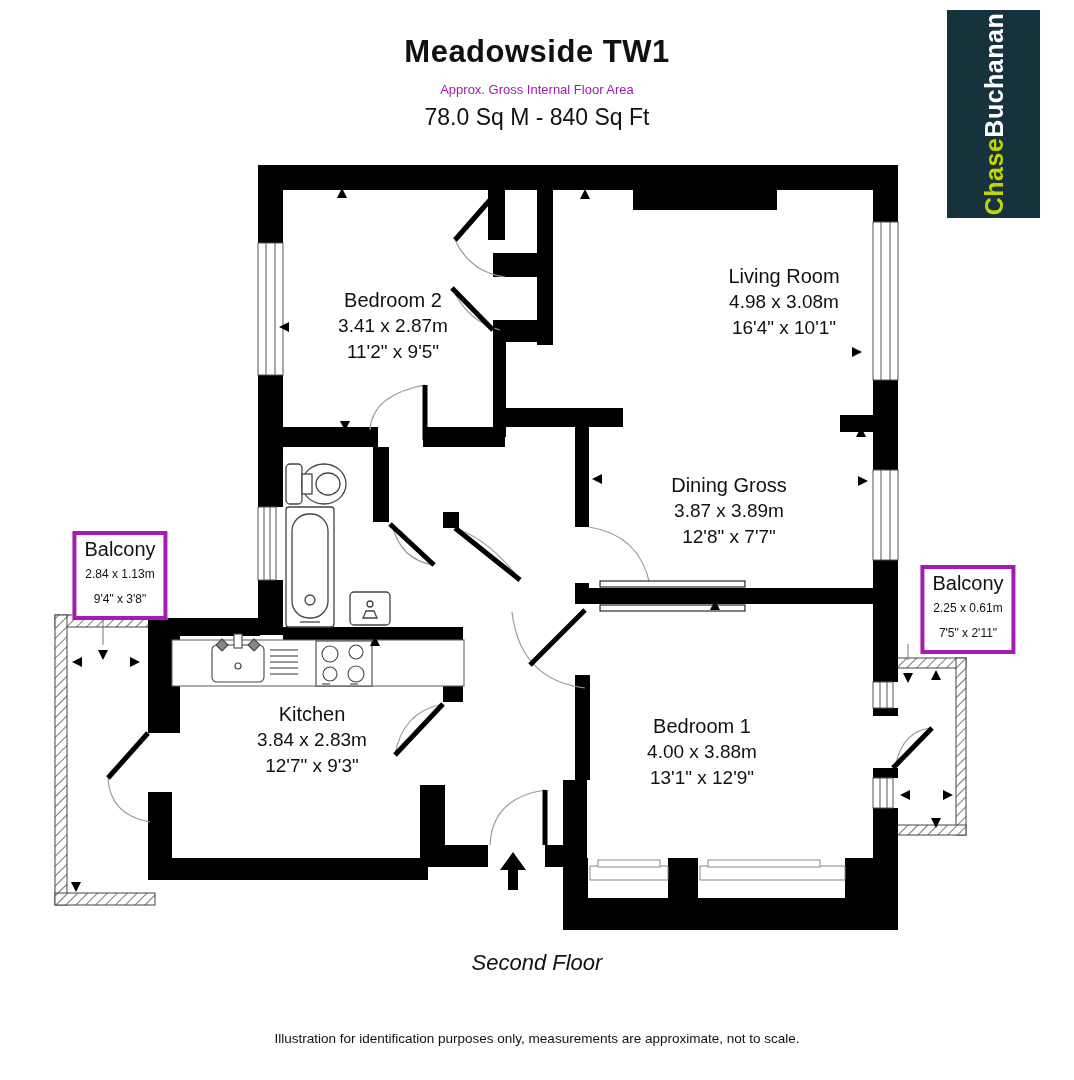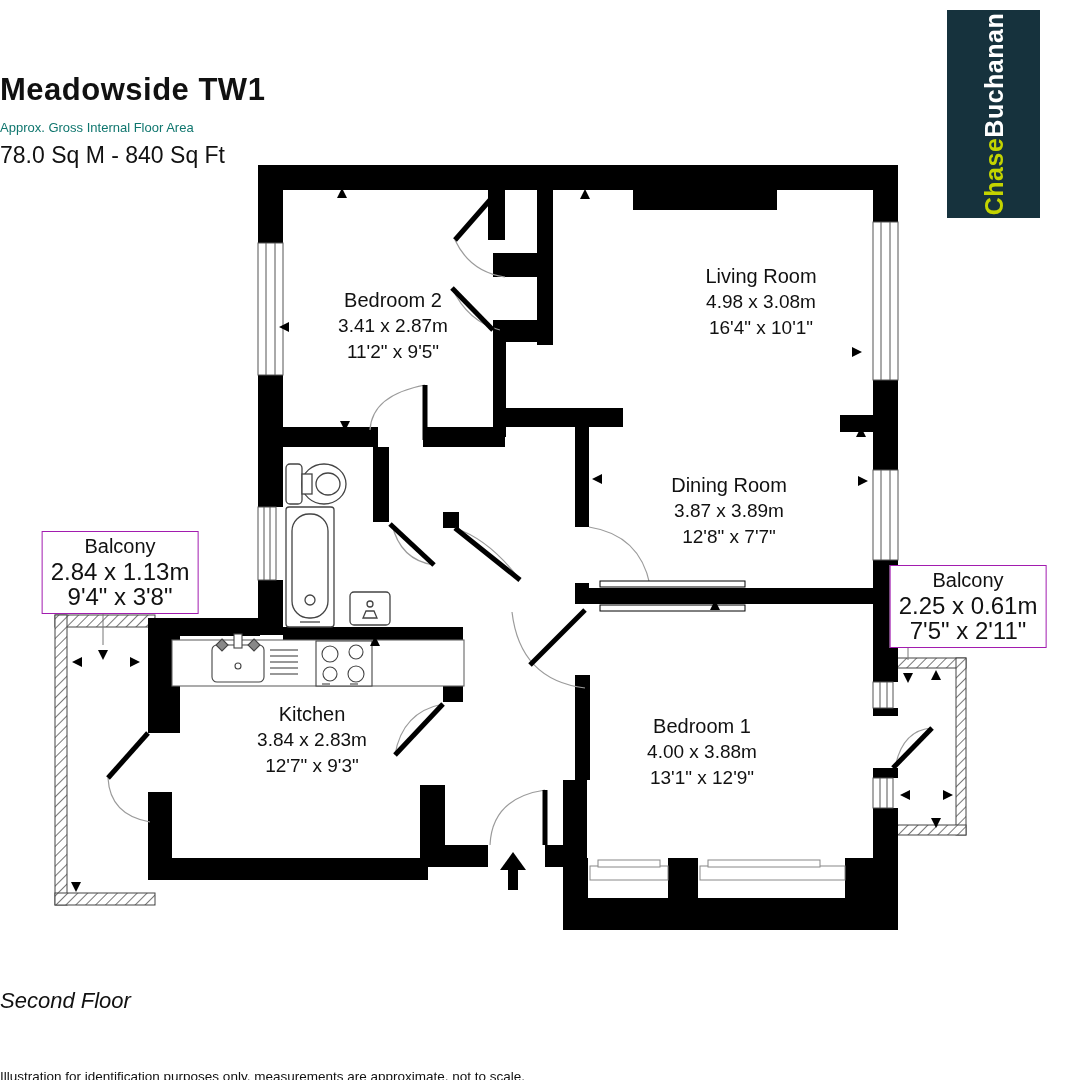--- a/index.html
+++ b/index.html
@@ -1,33 +1,33 @@
 <!DOCTYPE html>
 <html><head>
 <meta charset="utf-8">
 <style>
   html,body{margin:0;padding:0;}
   body{
     width:1074px;height:1080px;position:relative;background:#ffffff;
     font-family:"Liberation Sans", sans-serif;color:#111;overflow:hidden;
   }
   .abs{position:absolute;}
-  .center-text{text-align:left;margin-top:38px;}
+  .center-text{text-align:center;}
   #title{left:0;right:0;top:34px;font-size:31px;font-weight:bold;letter-spacing:.5px;}
-  #subtitle{left:0;right:0;top:82px;font-size:13px;color:#0f766e;}
+  #subtitle{left:0;right:0;top:82px;font-size:13px;color:#a21caf;}
   #area{left:0;right:0;top:104px;font-size:23px;color:#111;}
   .room-label{transform:translateX(-50%);text-align:center;line-height:26px;white-space:nowrap;}
   .room-label .rname{font-size:20px;}
   .room-label .rdim{font-size:19px;}
   .balcony-box{
     transform:translateX(-50%);text-align:center;line-height:25px;white-space:nowrap;
-    background:#fff;border:1px solid #a21caf;padding:2px 8px 4px 8px;
+    background:#fff;border:4px solid #a21caf;padding:2px 8px 4px 8px;
   }
   .balcony-box .rname{font-size:20px;}
-  .balcony-box .rdim{font-size:24px;}
+  .balcony-box .rdim{font-size:12px;}
   #floor-label{left:0;right:0;top:950px;font-size:22px;font-style:italic;}
   #disclaimer{left:0;right:0;top:1031px;font-size:13.5px;}
   #logo{
     left:947px;top:10px;width:93px;height:208px;background:#16323d;
   }
   #logo .vert{
     position:absolute;left:50%;top:50%;
     transform:translate(-50%,-50%) rotate(-90deg);
     font-size:25px;font-weight:bold;white-space:nowrap;letter-spacing:.5px;
   }
@@ -271,28 +271,28 @@
     <rect x="508" y="868" width="10" height="22"></rect>
   </g>
 </svg>
 
 <div class="abs room-label" style="left:393px;top:287px">
   <div class="rname">Bedroom 2</div>
   <div class="rdim">3.41 x 2.87m</div>
   <div class="rdim">11'2" x 9'5"</div>
 </div>
 
-<div class="abs room-label" style="left:761px;top:263px">
+<div class="abs room-label" style="left:784px;top:263px">
   <div class="rname">Living Room</div>
   <div class="rdim">4.98 x 3.08m</div>
   <div class="rdim">16'4" x 10'1"</div>
 </div>
 
 <div class="abs room-label" style="left:729px;top:472px">
-  <div class="rname">Dining Room</div>
+  <div class="rname">Dining Gross</div>
   <div class="rdim">3.87 x 3.89m</div>
   <div class="rdim">12'8" x 7'7"</div>
 </div>
 
 <div class="abs room-label" style="left:312px;top:701px">
   <div class="rname">Kitchen</div>
   <div class="rdim">3.84 x 2.83m</div>
   <div class="rdim">12'7" x 9'3"</div>
 </div>
 

